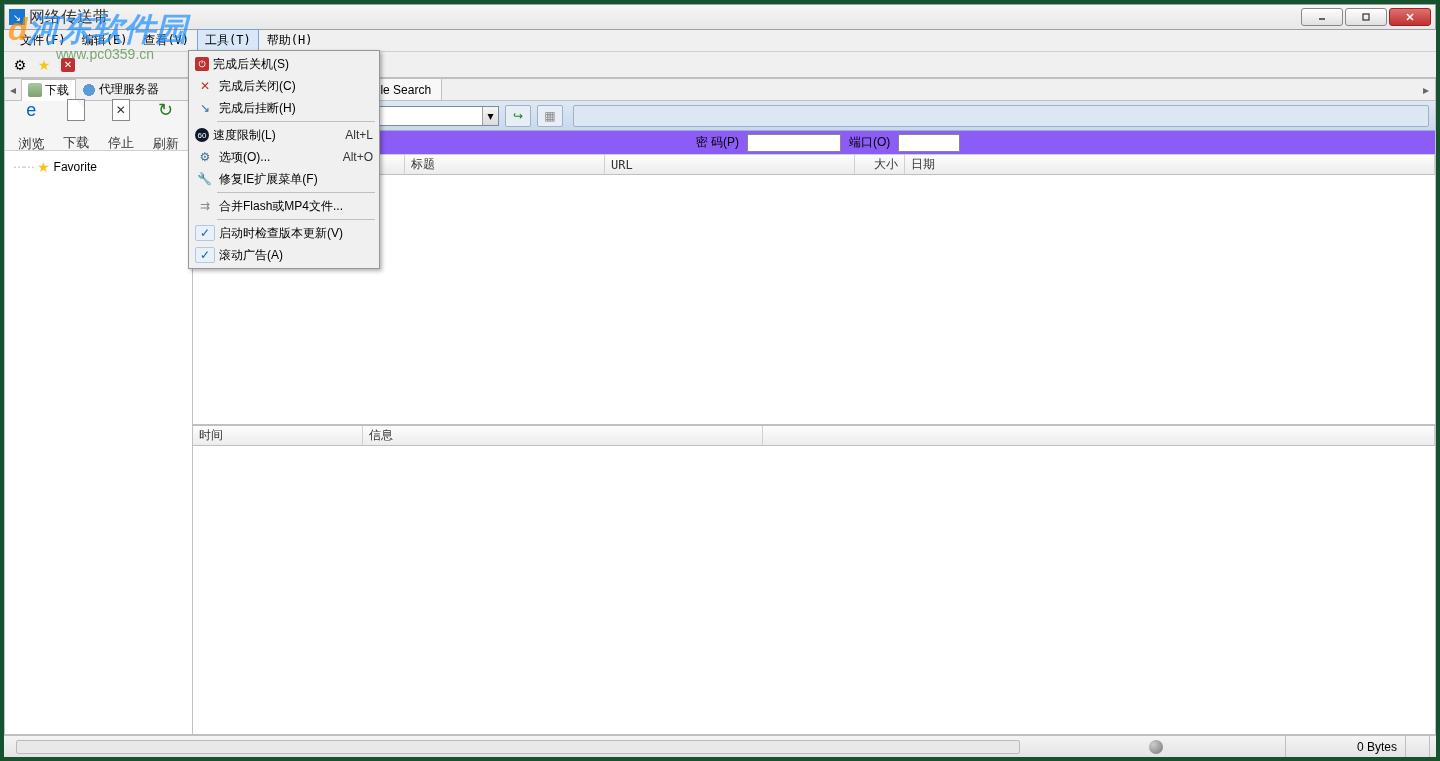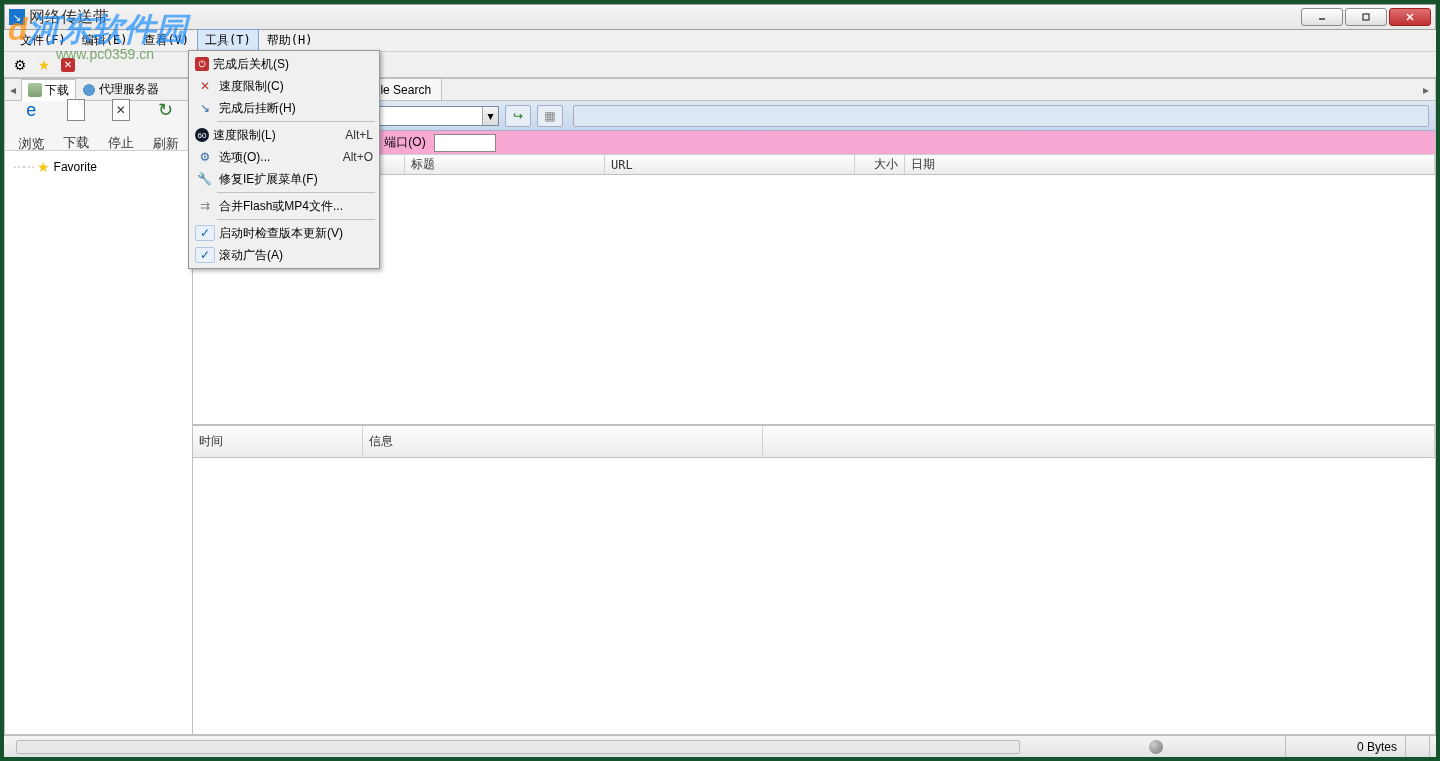--- a/index.html
+++ b/index.html
@@ -88,33 +88,33 @@
 .tabs-bar .tab-arrow { width: 18px; display: flex; align-items: center; justify-content: center; cursor: pointer; color: #666; }
 
 
 .url-band { height: 30px; background: linear-gradient(#dfe9f5, #c8d8ec); border-bottom: 1px solid #a0b0c8; display: flex; align-items: center; padding: 0 6px; gap: 6px; }
 .url-band .combo { flex: 0 0 300px; height: 20px; border: 1px solid #7a8ba0; background: #fff; display: flex; align-items: center; }
 .url-band .combo .dd-btn { width: 16px; height: 100%; background: linear-gradient(#f5f5f5, #dcdcdc); border-left: 1px solid #a0a0a0; display: flex; align-items: center; justify-content: center; margin-left: auto; }
 .url-band .group { width: 26px; height: 22px; border: 1px solid #a0b0c8; background: #e8eef6; display: flex; align-items: center; justify-content: center; cursor: pointer; border-radius: 2px; }
 .url-band .spacer-band { flex: 1; background: #dde7f3; height: 22px; border: 1px solid #a0b0c8; margin-left: 4px; border-radius: 2px; }
 
 
-.row-inputs { height: 24px; display: flex; align-items: center; padding: 0 10px; gap: 8px; border-bottom: 1px solid #d0d0d0; background: #f9a8d4; font-family: SimSun, monospace; }
+.row-inputs { height: 24px; display: flex; align-items: center; padding: 0 10px; gap: 8px; border-bottom: 1px solid #d0d0d0; background: #8b5cf6; font-family: SimSun, monospace; justify-content: center; }
 .row-inputs .lbl { font-size: 12px; }
 .row-inputs input { height: 18px; border: 1px solid #888; padding: 0 2px; font-size: 12px; }
 
 
 .grid-header { height: 20px; background: linear-gradient(#fdfdfd, #ececec); border-bottom: 1px solid #c0c0c0; display: flex; }
 .gh-col { border-right: 1px solid #d0d0d0; padding: 2px 6px; font-size: 12px; color: #333; display: flex; align-items: center; gap: 4px; font-family: SimSun, monospace; }
 .gh-col .sort { color: #888; font-size: 9px; }
 
 .grid-body { flex: 1; background: #fff; }
 
 .split-lower { height: 310px; display: flex; flex-direction: column; border-top: 2px solid #c0c0c0; }
-.log-header { height: 32px; background: linear-gradient(#fdfdfd, #ececec); border-bottom: 1px solid #c0c0c0; display: flex; }
+.log-header { height: 20px; background: linear-gradient(#fdfdfd, #ececec); border-bottom: 1px solid #c0c0c0; display: flex; }
 .log-body { flex: 1; background: #fff; }
 
 
 .statusbar { height: 22px; background: linear-gradient(#f4f4f4, #e4e4e4); border-top: 1px solid #c0c0c0; display: flex; align-items: center; padding: 0 6px; font-family: SimSun, monospace; font-size: 12px; }
 .statusbar .sb-seg { border-right: 1px solid #c0c0c0; padding: 0 8px; height: 100%; display: flex; align-items: center; }
 .statusbar .ball { width: 14px; height: 14px; border-radius: 50%; background: radial-gradient(circle at 30% 30%, #ccc, #777); margin: 0 auto; }
 .statusbar .progress-bg { flex: 1; background: #e8e8e8; height: 14px; border: 1px solid #bbb; margin: 0 6px; border-radius: 2px; }
 
 .border-outer { border: 4px solid #14532d; width: 1440px; height: 761px; box-sizing: border-box; }
 </style>
@@ -284,21 +284,21 @@
 
 </div>
 
 <div class="dropdown">
   <div class="dd-item">
     <div class="dd-icon red">⏻</div>
     <div class="dd-label">完成后关机(S)</div>
   </div>
   <div class="dd-item">
     <div class="dd-icon xred">✕</div>
-    <div class="dd-label">速度限制(C)</div>
+    <div class="dd-label">完成后关闭(C)</div>
   </div>
   <div class="dd-item">
     <div class="dd-icon arrow">↘</div>
     <div class="dd-label">完成后挂断(H)</div>
   </div>
   <div class="dd-sep"></div>
   <div class="dd-item">
     <div class="dd-icon sixty">60</div>
     <div class="dd-label">速度限制(L)</div>
     <div class="dd-accel">Alt+L</div>

